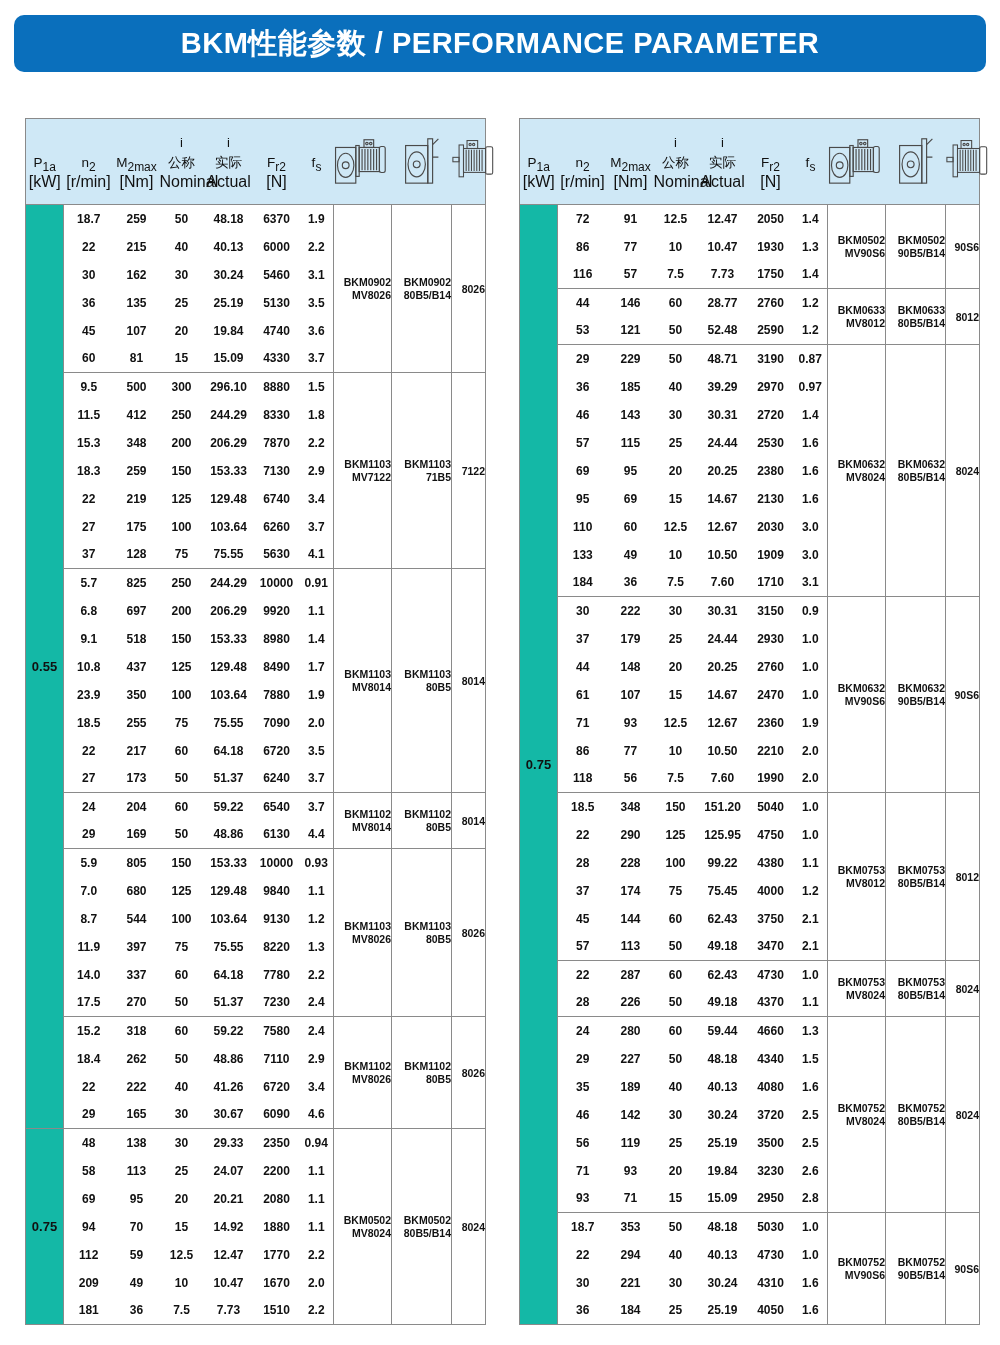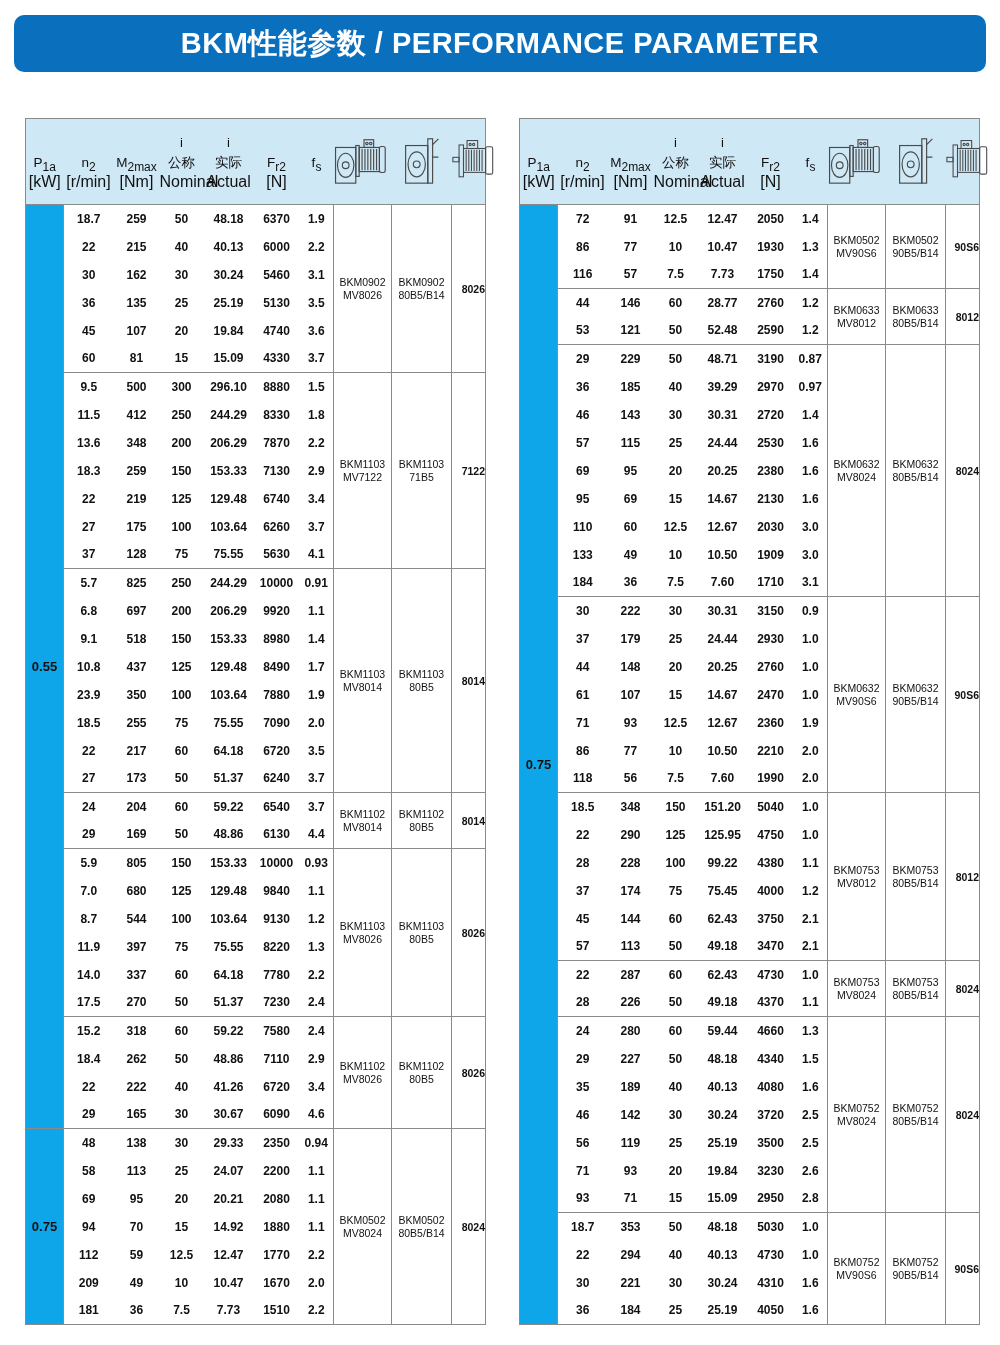--- a/index.html
+++ b/index.html
@@ -28,26 +28,26 @@
   .hi { height:22px; line-height:22px; font-size:13px; }
   .hs { height:18px; line-height:18px; font-size:13.5px; }
   .hs sub { font-size:12px; line-height:0; }
   .hu { height:20px; line-height:20px; font-size:16px; }
   .himg span { display:inline-block; }
   .himg svg { display:block; margin:0 auto; }
   table.param tbody tr { height:28px; }
   tr.btop td { border-top:1px solid #8a8a8a; }
   .dcell { text-align:center; font-size:12px; font-weight:bold; }
   .pcell {
-    background:#0ea5e9; border-right:1px solid #8a8a8a;
+    background:#14b8a6; border-right:1px solid #8a8a8a;
     text-align:center; font-size:13px; font-weight:bold;
   }
   .mcell {
-    font-size:10.5px; font-weight:normal; vertical-align:middle;
-    padding-left:5px; line-height:13px; text-align:center;margin-top:28px;
+    font-size:10.5px; font-weight:bold; vertical-align:middle;
+    padding-left:5px; line-height:13px; text-align:right;margin-top:28px;
   }
   .mc1 { border-left:1px solid #8a8a8a; border-right:1px solid #8a8a8a; }
   .mc2 { border-right:1px solid #8a8a8a; }
   .motorcell { font-size:10.5px; font-weight:bold; text-align:right; vertical-align:middle; }
 </style>
 </head>
 <body>
 
 <div class="banner">
   <span class="title">BKM性能参数 / PERFORMANCE PARAMETER</span>
@@ -219,21 +219,21 @@
         </tr>
         <tr>
           <td class="dcell">11.5</td>
           <td class="dcell">412</td>
           <td class="dcell">250</td>
           <td class="dcell">244.29</td>
           <td class="dcell">8330</td>
           <td class="dcell">1.8</td>
         </tr>
         <tr>
-          <td class="dcell">13.6</td>
+          <td class="dcell">15.3</td>
           <td class="dcell">348</td>
           <td class="dcell">200</td>
           <td class="dcell">206.29</td>
           <td class="dcell">7870</td>
           <td class="dcell">2.2</td>
         </tr>
         <tr>
           <td class="dcell">18.3</td>
           <td class="dcell">259</td>
           <td class="dcell">150</td>

